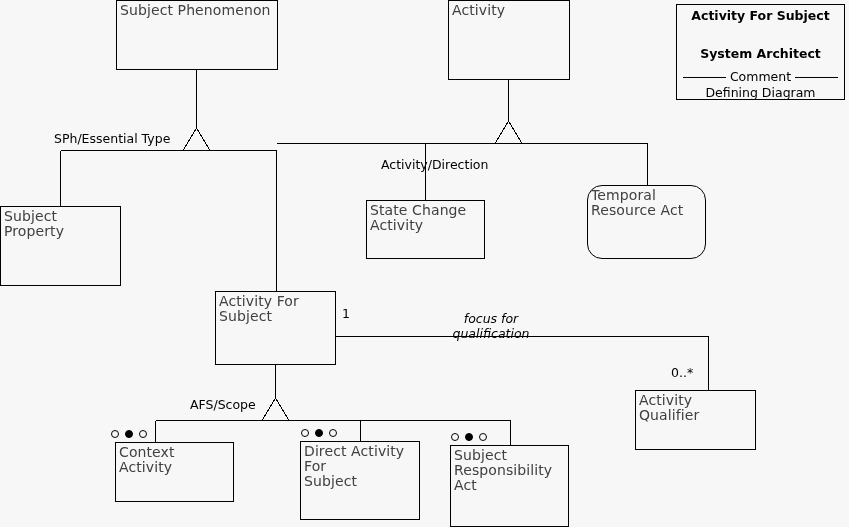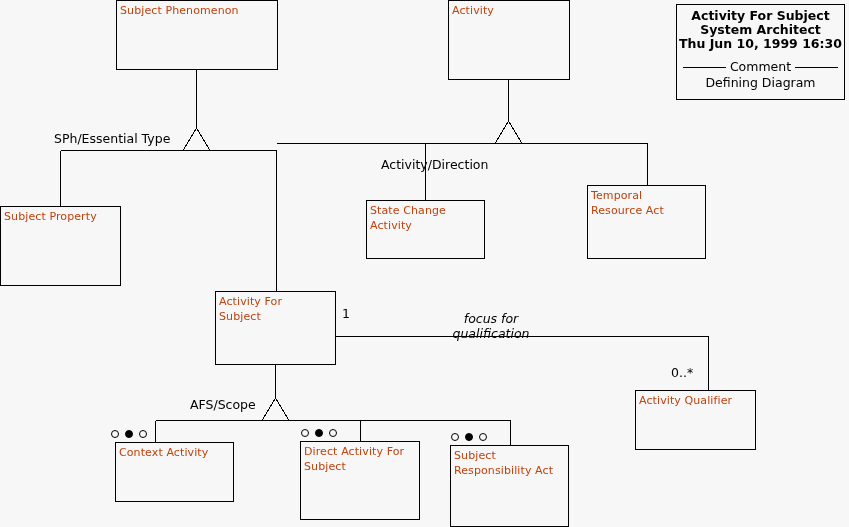--- a/index.html
+++ b/index.html
@@ -25,23 +25,23 @@
     width: 849px;
     height: 527px;
     pointer-events: none;
   }
   .node {
     position: absolute;
     box-sizing: border-box;
     border: 1px solid #000;
     background: #f7f7f7;
     padding: 2px 3px 0 3px;
-    font-size: 11px;
+    font-size: 14px;
     line-height: 15px;
-    color: #c2410c;
+    color: #404040;
     white-space: pre-line;
     letter-spacing: 0.1px;
   }
   .edge-label {
     position: absolute;
     font-size: 12.5px;
     line-height: 14px;
     color: #000;
     white-space: nowrap;
     background: transparent;
@@ -84,20 +84,21 @@
     box-sizing: border-box;
     border: 1px solid #000;
     background: #f7f7f7;
     text-align: center;
     color: #000;
   }
   #title-block .strong {
     font-weight: bold;
     font-size: 12.5px;
     line-height: 14px;
+    margin-top: 24px;
   }
   #title-block .comment-rule {
     display: flex;
     align-items: center;
     gap: 4px;
     padding: 0 6px;
     margin-top: 9px;
   }
   #title-block .comment-rule .line {
     flex: 1 1 auto;
@@ -152,21 +153,21 @@
 
   <div class="node" style="left:116px; top:0px; width:162px; height:70px;">Subject Phenomenon</div>
 
   <div class="node" style="left:448px; top:0px; width:122px; height:80px;">Activity</div>
 
   <div class="node" style="left:0px; top:206px; width:121px; height:80px;">Subject Property</div>
 
   <div class="node" style="left:366px; top:200px; width:119px; height:59px;">State Change
 Activity</div>
 
-  <div class="node" style="left:587px; top:185px; width:119px; height:74px;">Temporal
+  <div class="node" style="left:587px; top:185px; width:119px; height:74px;border-radius:15px;">Temporal
 Resource Act</div>
 
   <div class="node" style="left:215px; top:291px; width:121px; height:74px;">Activity For
 Subject</div>
 
   <div class="node" style="left:115px; top:442px; width:119px; height:60px;">Context Activity</div>
 
   <div class="node" style="left:635px; top:390px; width:121px; height:60px;">Activity Qualifier</div>
 
   <div class="node" style="left:300px; top:441px; width:120px; height:79px;">Direct Activity For
@@ -204,21 +205,20 @@
 
   <div class="markers" style="left:451px; top:433px;">
     <span class="dot"></span>
     <span class="dot filled"></span>
     <span class="dot"></span>
   </div>
 
   <div id="title-block" style="left:676px; top:4px; width:169px; height:96px;">
     <div class="strong" style="margin-top:4px;">Activity For Subject</div>
     <div class="strong">System Architect</div>
-    <div class="strong">Thu Jun 10, 1999  16:30</div>
     <div class="comment-rule">
       <span class="line"></span>
       <span class="word">Comment</span>
       <span class="line"></span>
     </div>
     <div class="subtitle">Defining Diagram</div>
   </div>
 
 </div>
 

